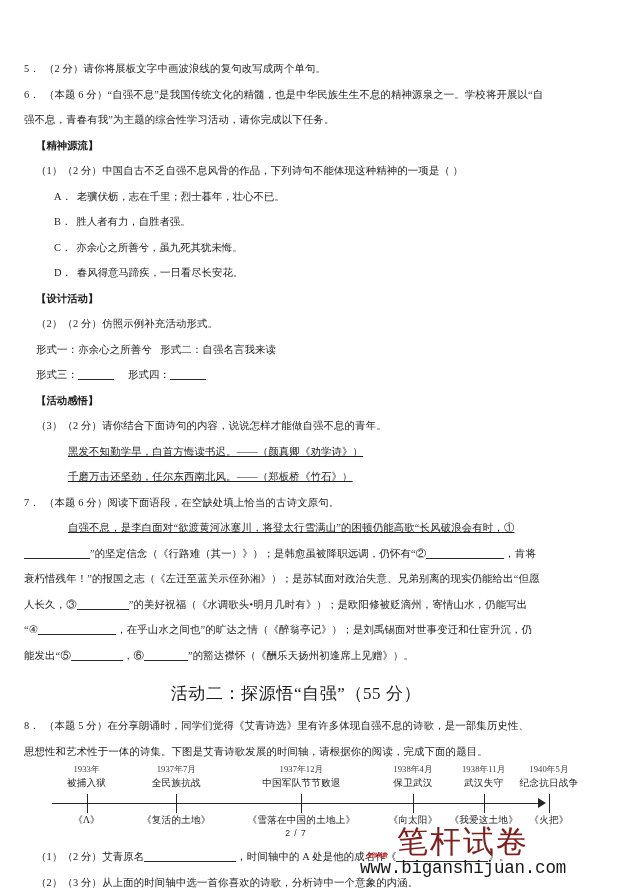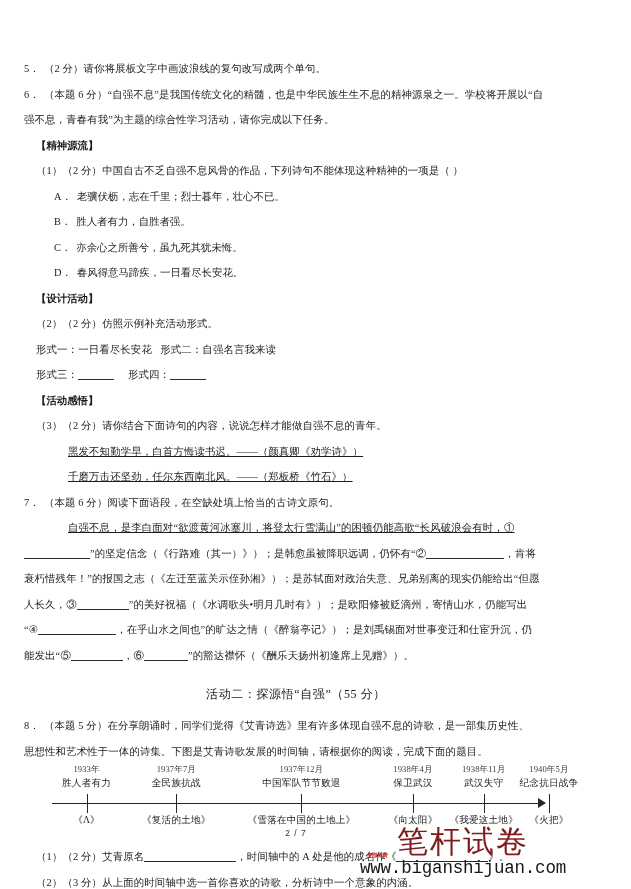--- a/index.html
+++ b/index.html
@@ -56,21 +56,21 @@
   .bl-36 { width: 36px; }
   .bl-44 { width: 44px; }
   .bl-52 { width: 52px; }
   .bl-66 { width: 66px; }
   .bl-78 { width: 78px; }
   .bl-92 { width: 92px; }
 
   
   .section-title {
     text-align: center;
-    font-size: 12px;
+    font-size: 17px;
     line-height: 34px;
     letter-spacing: 0.6px;
     margin: 9px 0 2px 0;
   }
 
   
   .timeline-wrap {
     position: relative;
     height: 78px;
     margin: 2px 0 0 0;
@@ -213,21 +213,21 @@
   <div class="opt">
     <span class="letter">D．</span><span>春风得意马蹄疾，一日看尽长安花。</span>
   </div>
 
   <div class="bracket-head">【设计活动】</div>
 
   <div class="q-line indent-1">
     <span>（2）</span><span>（2 分）</span><span>仿照示例补充活动形式。</span>
   </div>
   <div class="q-line indent-1">
-    <span>形式一：一日看尽长安花</span>&nbsp;&nbsp;&nbsp;<span>形式二：自强名言我来读</span>
+    <span>形式一：亦余心之所善兮</span>&nbsp;&nbsp;&nbsp;<span>形式二：自强名言我来读</span>
   </div>
   <div class="q-line indent-1">
     <span>形式三：</span><span class="blank-ul bl-36"></span>&nbsp;&nbsp;&nbsp;&nbsp;&nbsp;<span>形式四：</span><span class="blank-ul bl-36"></span>
   </div>
 
   <div class="bracket-head">【活动感悟】</div>
 
   <div class="q-line indent-1">
     <span>（3）</span><span>（2 分）</span><span>请你结合下面诗句的内容，说说怎样才能做自强不息的青年。</span>
   </div>
@@ -265,21 +265,21 @@
     <span>思想性和艺术性于一体的诗集。下图是艾青诗歌发展的时间轴，请根据你的阅读，完成下面的题目。</span>
   </div>
 
   <div class="timeline-wrap">
     <div class="tl-axis"></div>
     <div class="tl-arrow"></div>
 
     <div class="tl-node" style="left:11.5%">
       <div class="tl-tick"></div>
       <div class="tl-date">1933年</div>
-      <div class="tl-event">胜人者有力</div>
+      <div class="tl-event">被捕入狱</div>
       <div class="tl-poem">《Λ》</div>
     </div>
     <div class="tl-node" style="left:28%">
       <div class="tl-tick"></div>
       <div class="tl-date">1937年7月</div>
       <div class="tl-event">全民族抗战</div>
       <div class="tl-poem">《复活的土地》</div>
     </div>
     <div class="tl-node" style="left:51%">
       <div class="tl-tick"></div>

